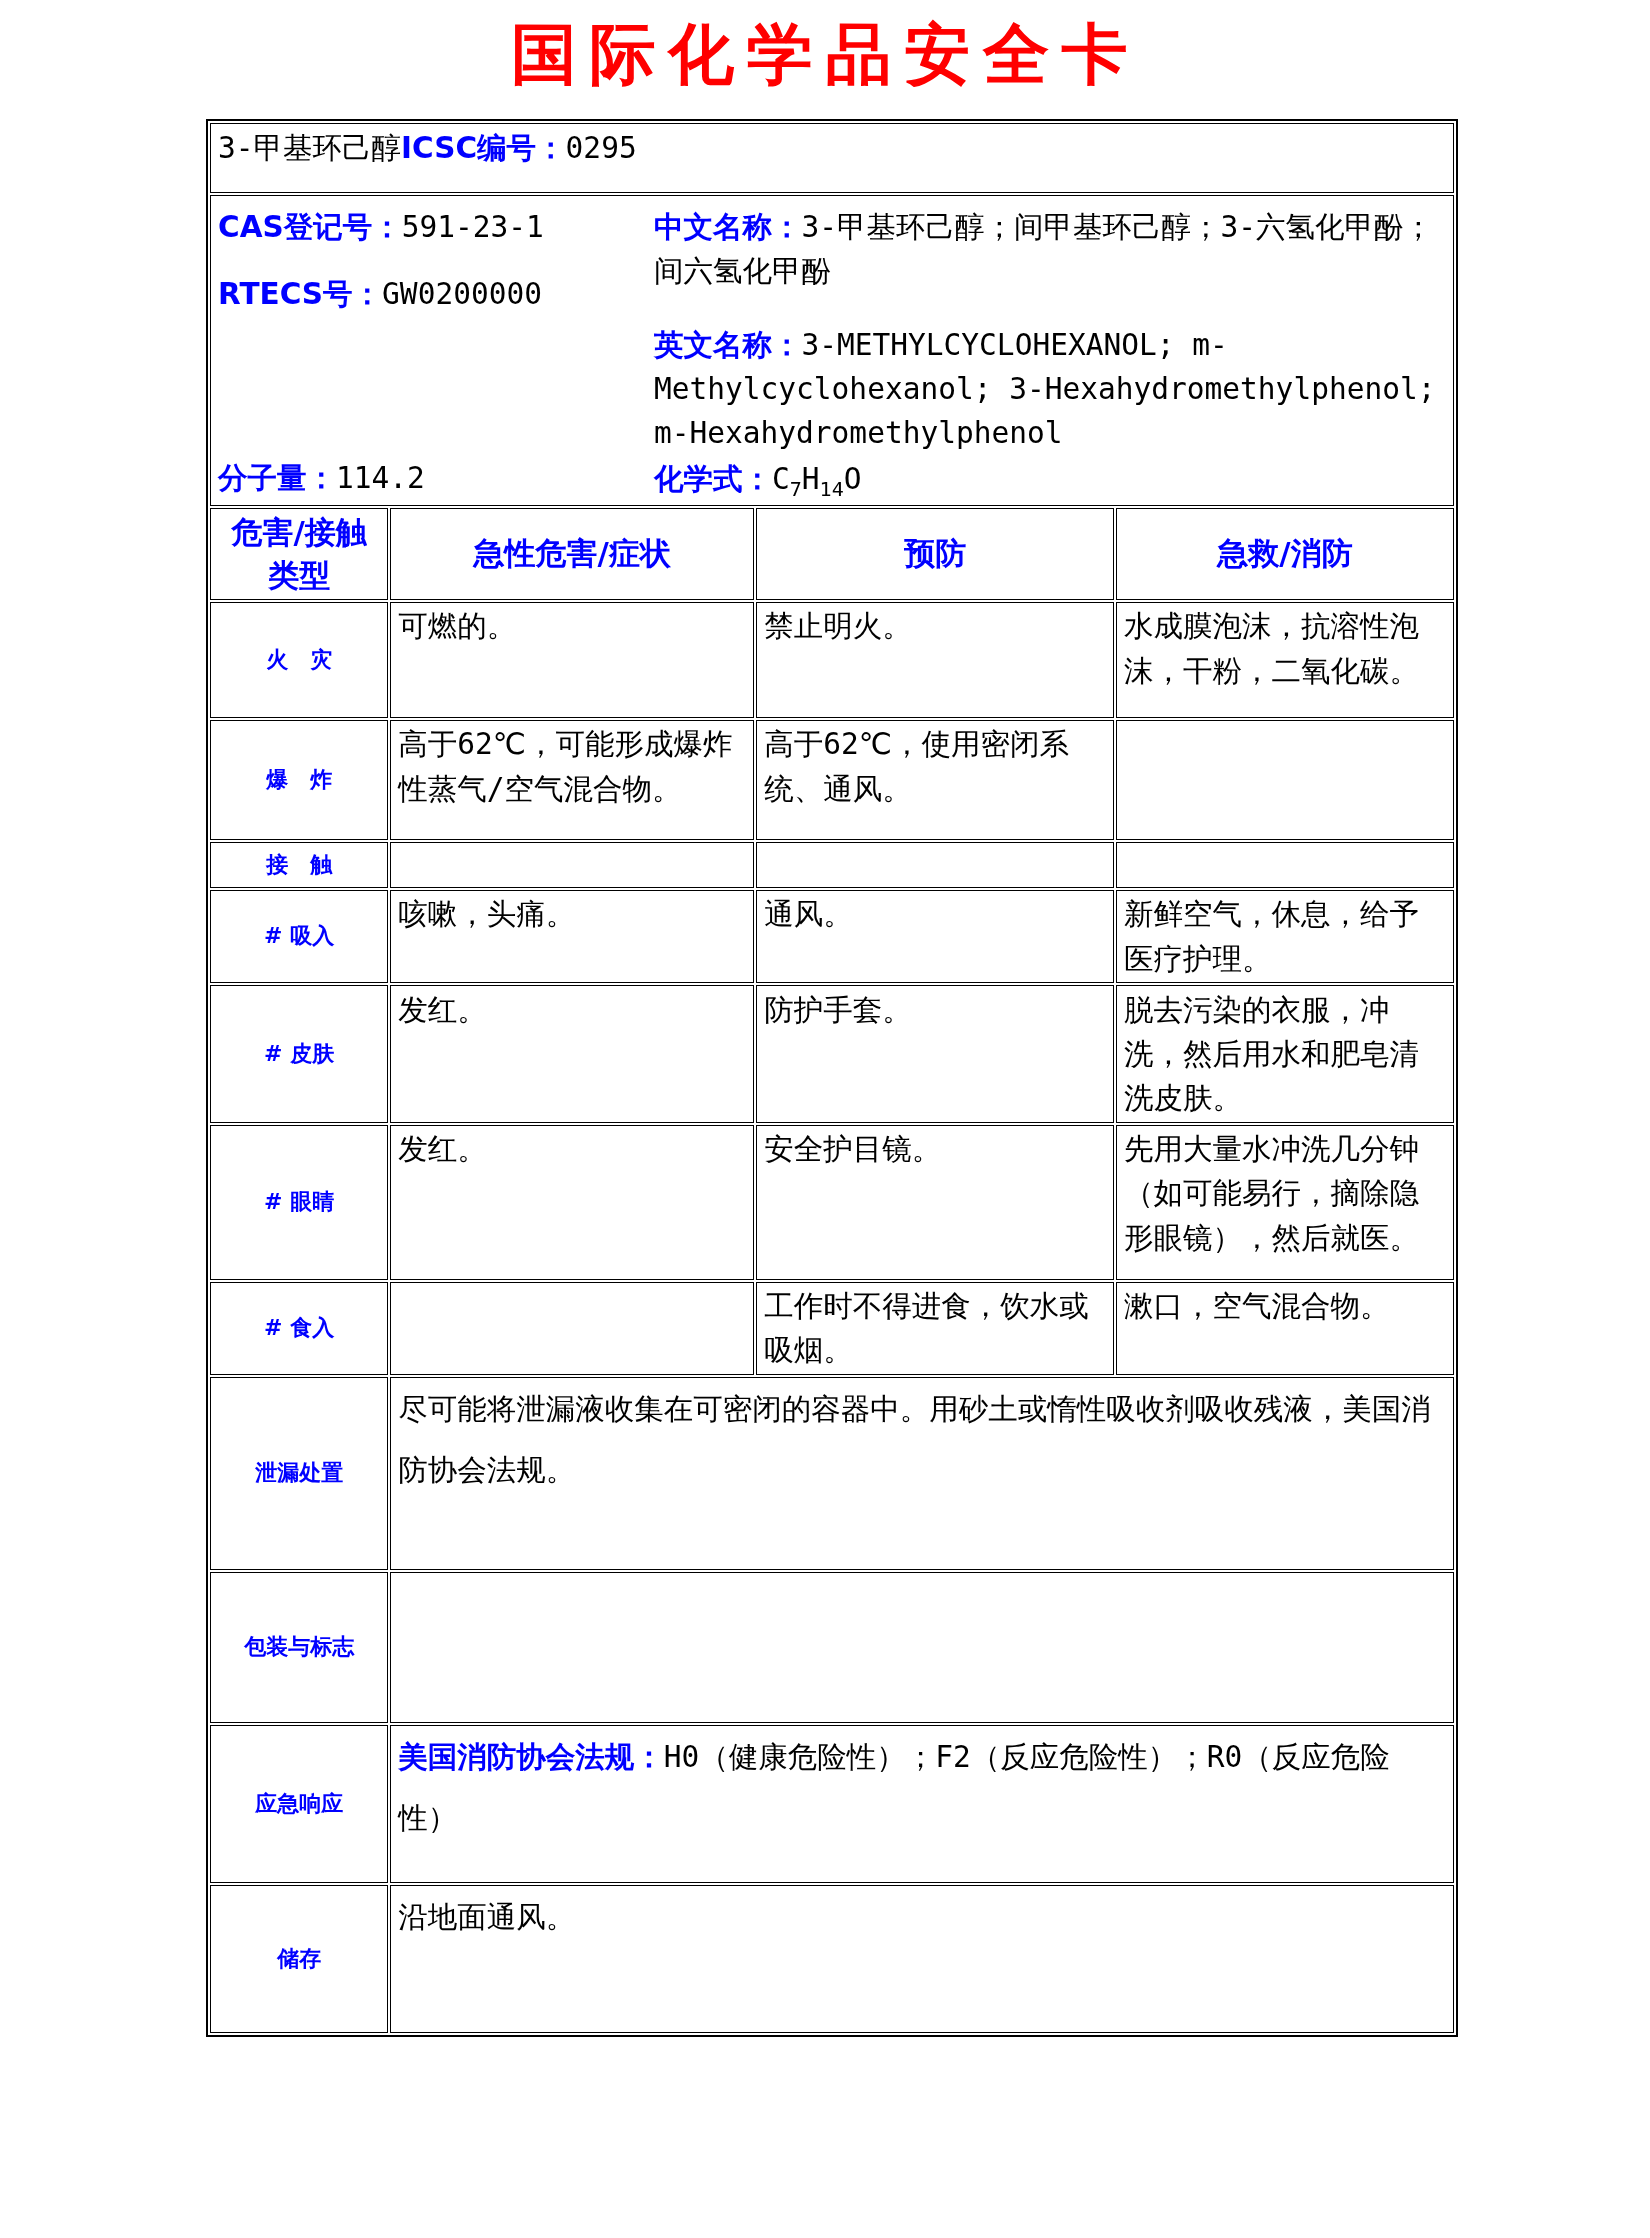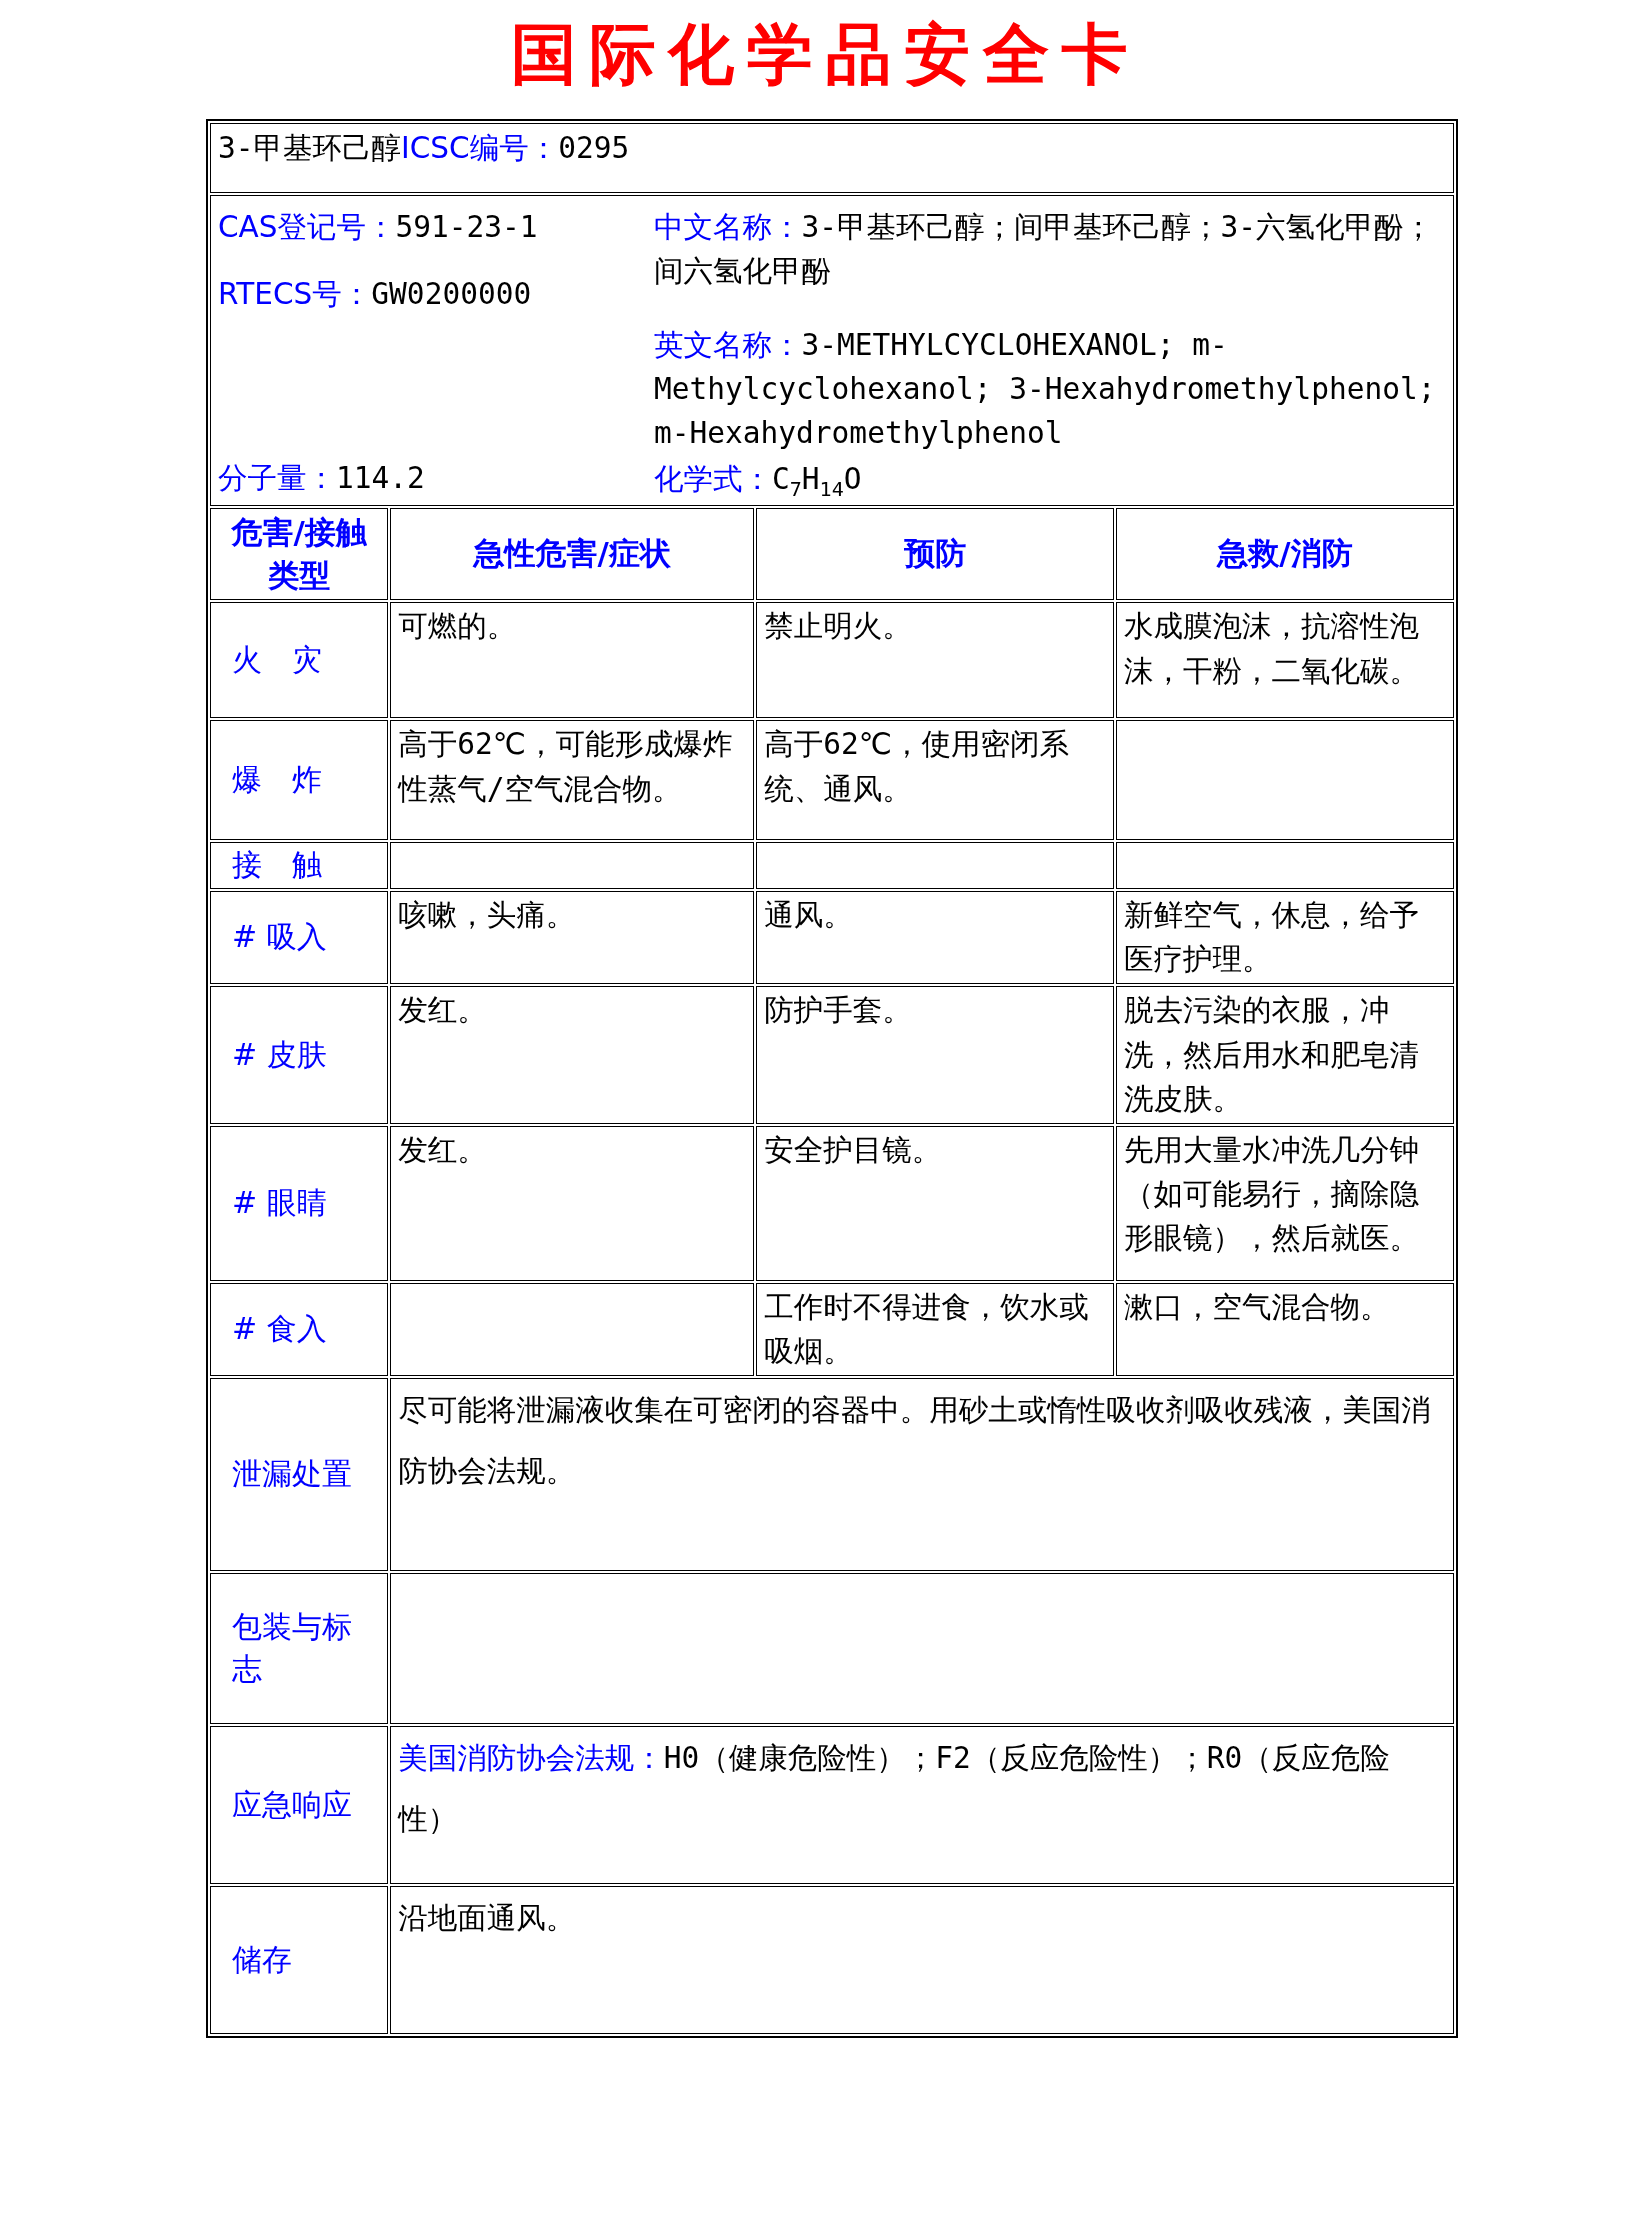--- a/index.html
+++ b/index.html
@@ -35,21 +35,21 @@
   td.cell{
     border:1.4px solid #000000;
     vertical-align:top;
     padding:1.4px 7px;
     font-size:29.5px;
     line-height:1.5;
     overflow:hidden;
   }
   .lbl{
     font-family:"DejaVu Sans","Liberation Sans",sans-serif;
-    font-weight:normal;
+    font-weight:bold;
     color:#0000ff;
   }
   
   .head-flex{display:flex;align-items:center;height:100%;}
   
   .id-flex{display:flex;height:100%;}
   .id-left{width:436px;flex:0 0 auto;display:flex;flex-direction:column;padding-top:7px;}
   .id-left p{margin:0;}
   .id-left p.rtecs{margin-top:22.5px;}
   .id-left .spacer{flex:1;}
@@ -65,25 +65,24 @@
     vertical-align:middle;
     font-family:"DejaVu Sans","Liberation Sans",sans-serif;
     font-weight:bold;
     font-size:31px;
     color:#0000ff;
     white-space:pre-line;
     line-height:1.4;
   }
   
   td.lbl-cell{
-    text-align:left;
+    text-align:center;
     vertical-align:middle;
-    font-size:30px;
+    font-size:22px;
     line-height:1.4;
-    padding-left:21px;
   }
   
   td.tall-lines{line-height:2.05;}
 </style>
 </head>
 <body>
 
 <div class="page">
 
   <h1 class="title">国际化学品安全卡</h1>

